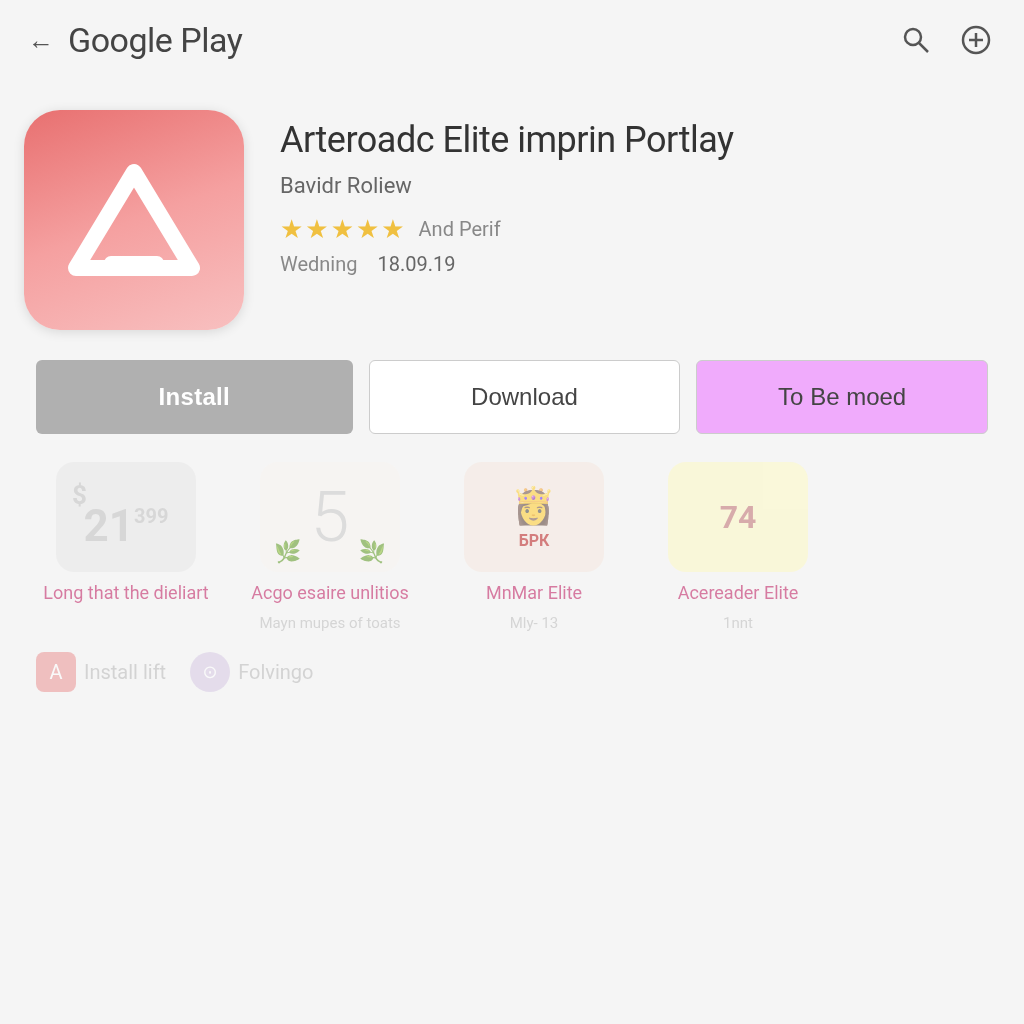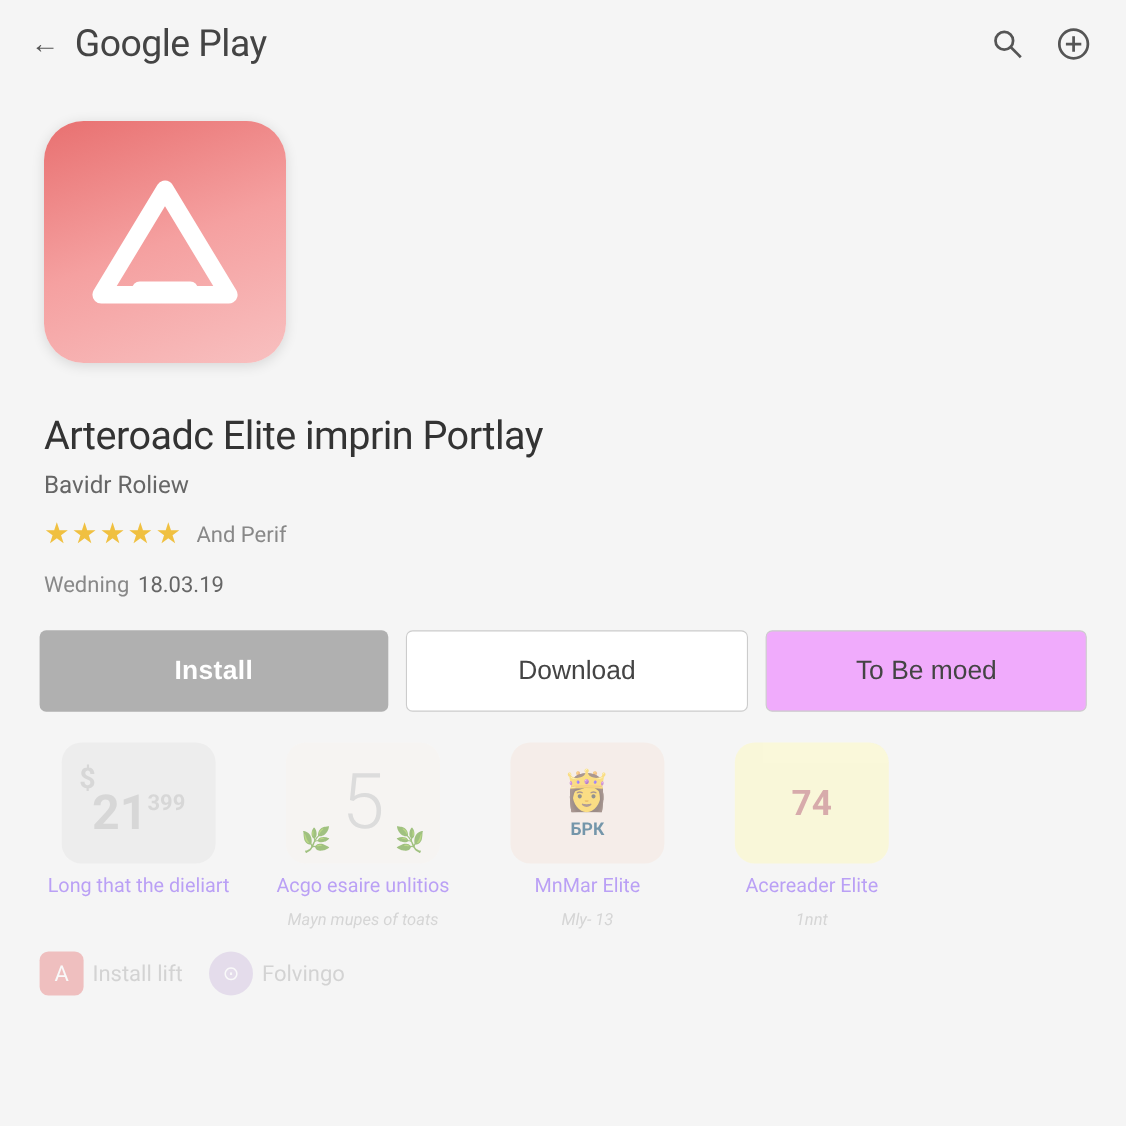--- a/index.html
+++ b/index.html
@@ -62,23 +62,23 @@
       color: #555;
     }
     .search-icon-svg, .add-icon-svg {
       width: 32px;
       height: 32px;
     }
 
     
     .app-detail {
       display: flex;
-      flex-direction: column;
+      flex-direction: row;
       align-items: flex-start;
-      padding: 30px 40px 24px 40px;
+      padding: 30px 40px 24px 24px;
       gap: 36px;
       background: #f5f5f5;
     }
     .app-icon-wrapper {
       flex-shrink: 0;
     }
     .app-icon {
       width: 220px;
       height: 220px;
       border-radius: 36px;
@@ -125,22 +125,22 @@
     .star {
       font-size: 26px;
       color: #f0c040;
     }
     .rating-label {
       font-size: 20px;
       color: #888;
     }
     .app-meta {
       display: flex;
-      gap: 8px;
-      margin-top: 10px;
+      gap: 20px;
+      margin-top: 0;
       font-size: 20px;
       color: #888;
     }
     .meta-label {
       font-weight: 400;
     }
     .meta-value {
       color: #666;
     }
 
@@ -240,29 +240,28 @@
       color: #c0c0c0;
     }
     .price-cents {
       font-size: 20px;
       vertical-align: super;
       color: #c0c0c0;
     }
 
     .related-name {
       font-size: 18px;
-      color: #8b5cf6;
+      color: #be185d;
       text-align: center;
       line-height: 1.2;
     }
     .related-sub {
       font-size: 15px;
       color: #bbb;
       text-align: right;
-      font-style: italic;
     }
 
     
     .num5-icon {
       width: 140px;
       height: 110px;
       border-radius: 18px;
       background: #f8f4f0;
       display: flex;
       align-items: center;
@@ -373,21 +372,21 @@
           <span class="star">★</span>
           <span class="star">★</span>
           <span class="star">★</span>
           <span class="star">★</span>
           <span class="star">★</span>
         </div>
         <span class="rating-label">And Perif</span>
       </div>
       <div class="app-meta">
         <span class="meta-label">Wedning</span>
-        <span class="meta-value">18.03.19</span>
+        <span class="meta-value">18.09.19</span>
       </div>
     </div>
   </div>
 
   <div class="buttons-row">
     <button class="btn-install">Install</button>
     <button class="btn-download">Download</button>
     <button class="btn-bemoed">To Be moed</button>
   </div>
 
@@ -410,21 +409,21 @@
         <span class="leaf-left">🌿</span>
         <span class="leaf-right">🌿</span>
       </div>
       <div class="related-name">Acgo esaire unlitios</div>
       <div class="related-sub">Mayn mupes of toats</div>
     </div>
 
     <div class="related-card">
       <div class="related-icon" style="background:#f5e8e0;color:#c07060;font-size:20px;font-weight:700;flex-direction:column;gap:4px;">
         <span style="font-size:36px;">👸</span>
-        <span style="font-size:16px;color:#0c4a6e;">БРК</span>
+        <span style="font-size:16px;color:#b91c1c;">БРК</span>
       </div>
       <div class="related-name">MnMar Elite</div>
       <div class="related-sub">Mly- 13</div>
     </div>
 
     <div class="related-card">
       <div class="related-icon" style="background:#fef9c3;color:#c07070;font-size:32px;font-weight:700;">
         <span>74</span>
       </div>
       <div class="related-name">Acereader Elite</div>

